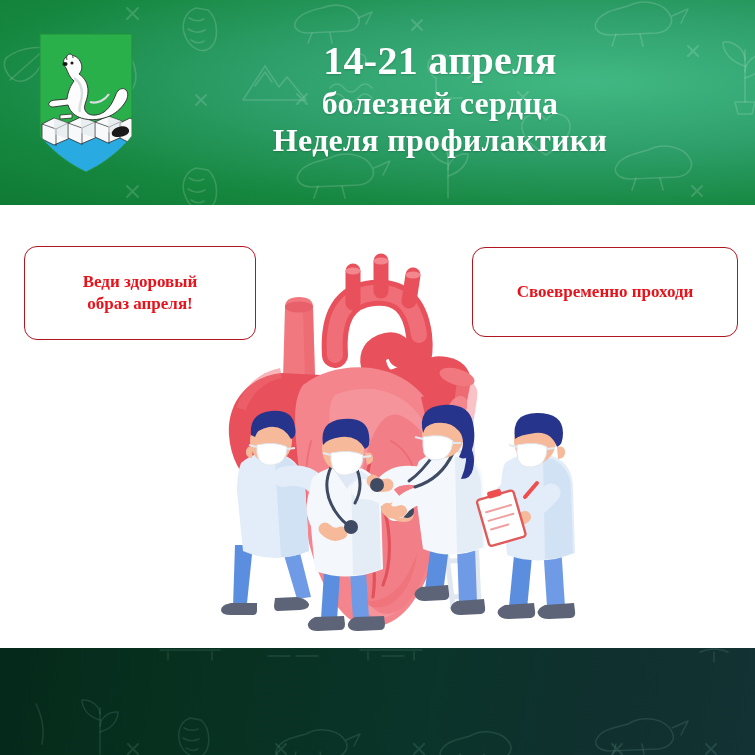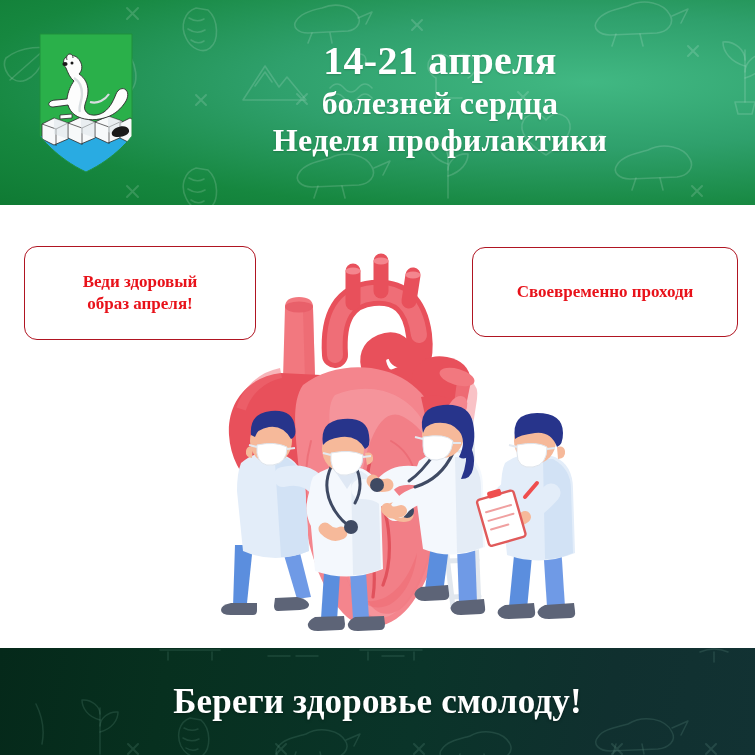--- a/index.html
+++ b/index.html
@@ -459,16 +459,15 @@
         </g>
 
         <g>
           <path d="M100 60 l0 46"></path>
           <path d="M100 72 c-12 -3 -18 -12 -18 -20 c10 -1 18 7 18 14"></path>
           <path d="M100 84 c12 -3 18 -12 18 -20 c-10 -1 -18 7 -18 14"></path>
         </g>
         <path d="M36 56 q10 20 6 40"></path>
       </g>
     </svg>
-    <div id="footer-text">Береги здоровье смолоду!</div>
   </div>
 
 </div>
 
 </body></html>

